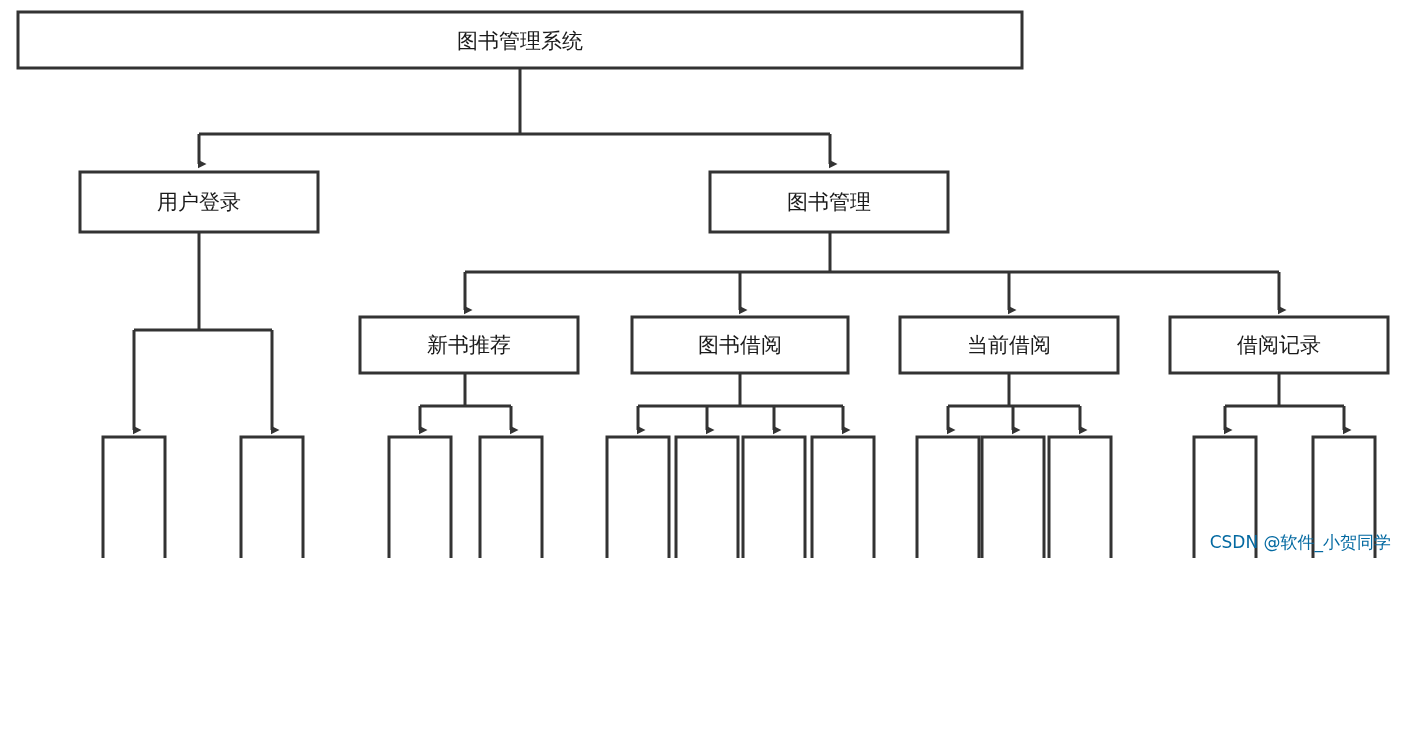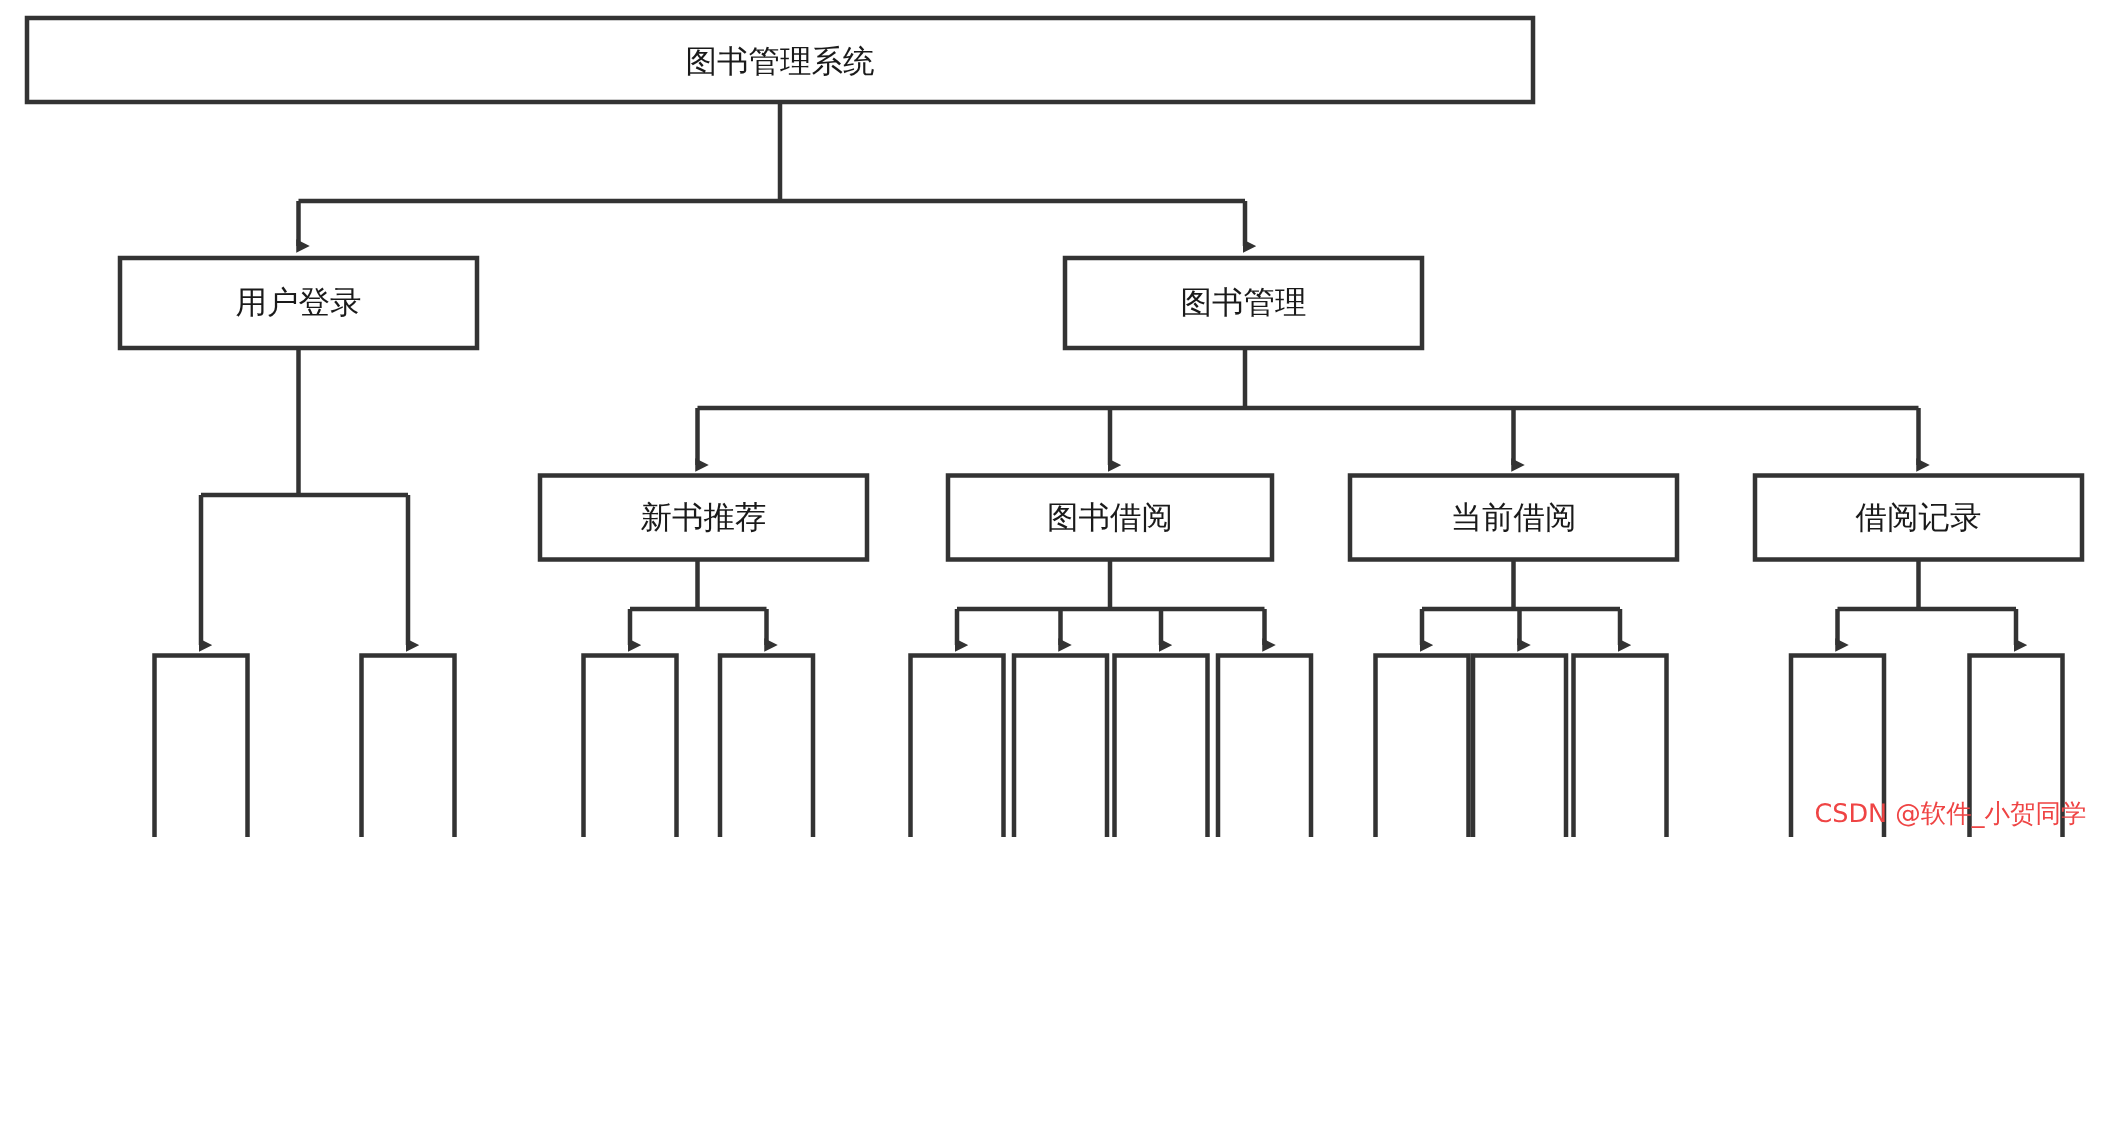--- a/index.html
+++ b/index.html
@@ -53,21 +53,21 @@
     text-align: center;
     white-space: nowrap;
     pointer-events: none;
   }
   .watermark {
     position: absolute;
     right: 14px;
     bottom: 4px;
     font-family: "DejaVu Sans", "Liberation Sans", sans-serif;
     font-size: 17px;
-    color: #ef4444;
+    color: #0369a1;
     white-space: nowrap;
   }
 </style>
 </head>
 <body>
 
 <div id="canvas">
 
   <svg id="diagram" viewBox="0 0 1405 747">
     <defs>

